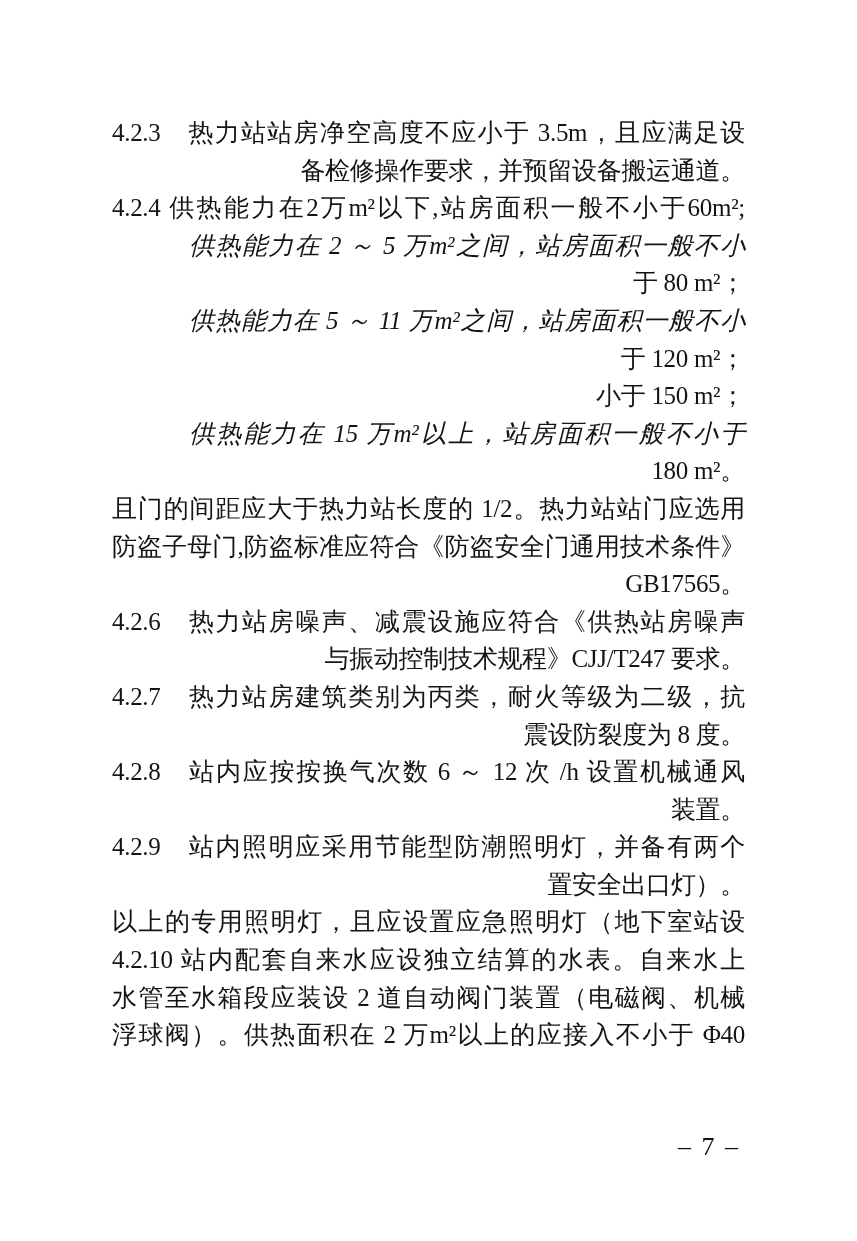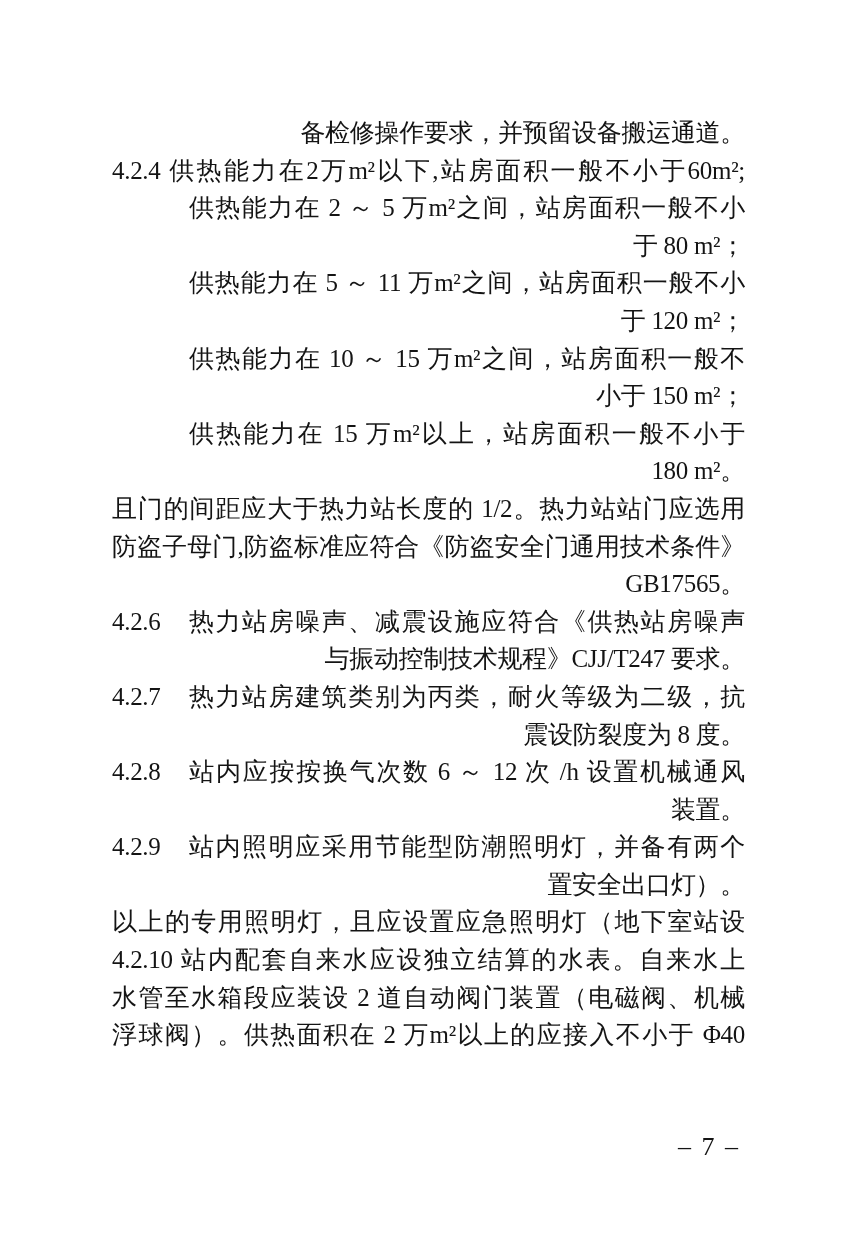--- a/index.html
+++ b/index.html
@@ -21,42 +21,42 @@
     line-height: 37.6px;
     letter-spacing: -0.3px;
     color: var(--text-color, #141414);
     text-align: left;
   }
   .line { min-height: 37.6px; text-align: right; }
   .line.fill {
     text-align: justify;
     text-align-last: justify;
   }
-  .line.indent { text-indent: 77px; }
+  .line.indent { text-indent: 77px; font-style: italic; }
   .footer {
     position: absolute;
     top: 1132px; right: 117px;
     font-size: 26px;
     line-height: 30px;
     letter-spacing: 2px;
     color: var(--text-color, #141414);
   }
 </style>
 </head>
 <body style="--page-bg: #ffffff; --text-color: #141414;">
 
 <div class="page">
   <div class="text-block" id="lines-container">
+      <div class="line fill">4.2.3　热力站站房净空高度不应小于 3.5m，且应满足设</div>
       <div class="line">备检修操作要求，并预留设备搬运通道。</div>
       <div class="line fill">4.2.4 供热能力在2万m²以下,站房面积一般不小于60m²;</div>
       <div class="line fill indent">供热能力在 2 ～ 5 万m²之间，站房面积一般不小</div>
       <div class="line">于 80 m²；</div>
       <div class="line fill indent">供热能力在 5 ～ 11 万m²之间，站房面积一般不小</div>
       <div class="line">于 120 m²；</div>
-      <div class="line fill indent">供热能力在 10 ～ 15 万m²之间，站房面积一般不</div>
       <div class="line">小于 150 m²；</div>
       <div class="line fill indent">供热能力在 15 万m²以上，站房面积一般不小于</div>
       <div class="line">180 m²。</div>
       <div class="line fill">且门的间距应大于热力站长度的 1/2。热力站站门应选用</div>
       <div class="line fill">防盗子母门,防盗标准应符合《防盗安全门通用技术条件》</div>
       <div class="line">GB17565。</div>
       <div class="line fill">4.2.6　热力站房噪声、减震设施应符合《供热站房噪声</div>
       <div class="line">与振动控制技术规程》CJJ/T247 要求。</div>
       <div class="line fill">4.2.7　热力站房建筑类别为丙类，耐火等级为二级，抗</div>
       <div class="line">震设防裂度为 8 度。</div>

